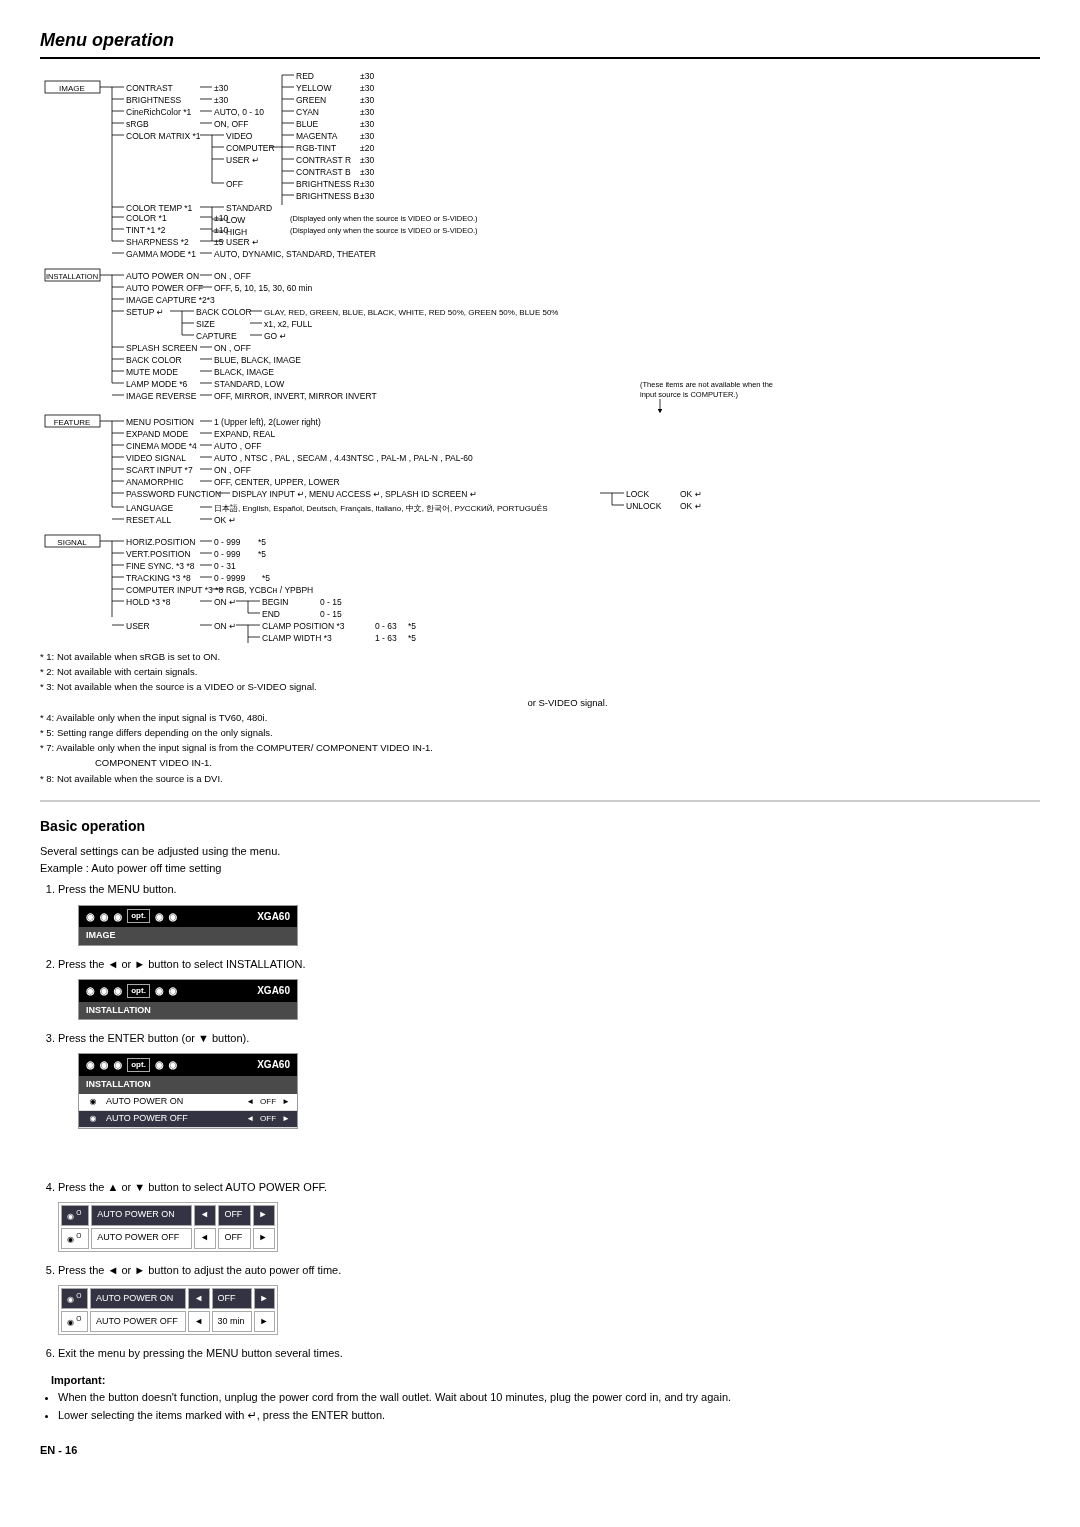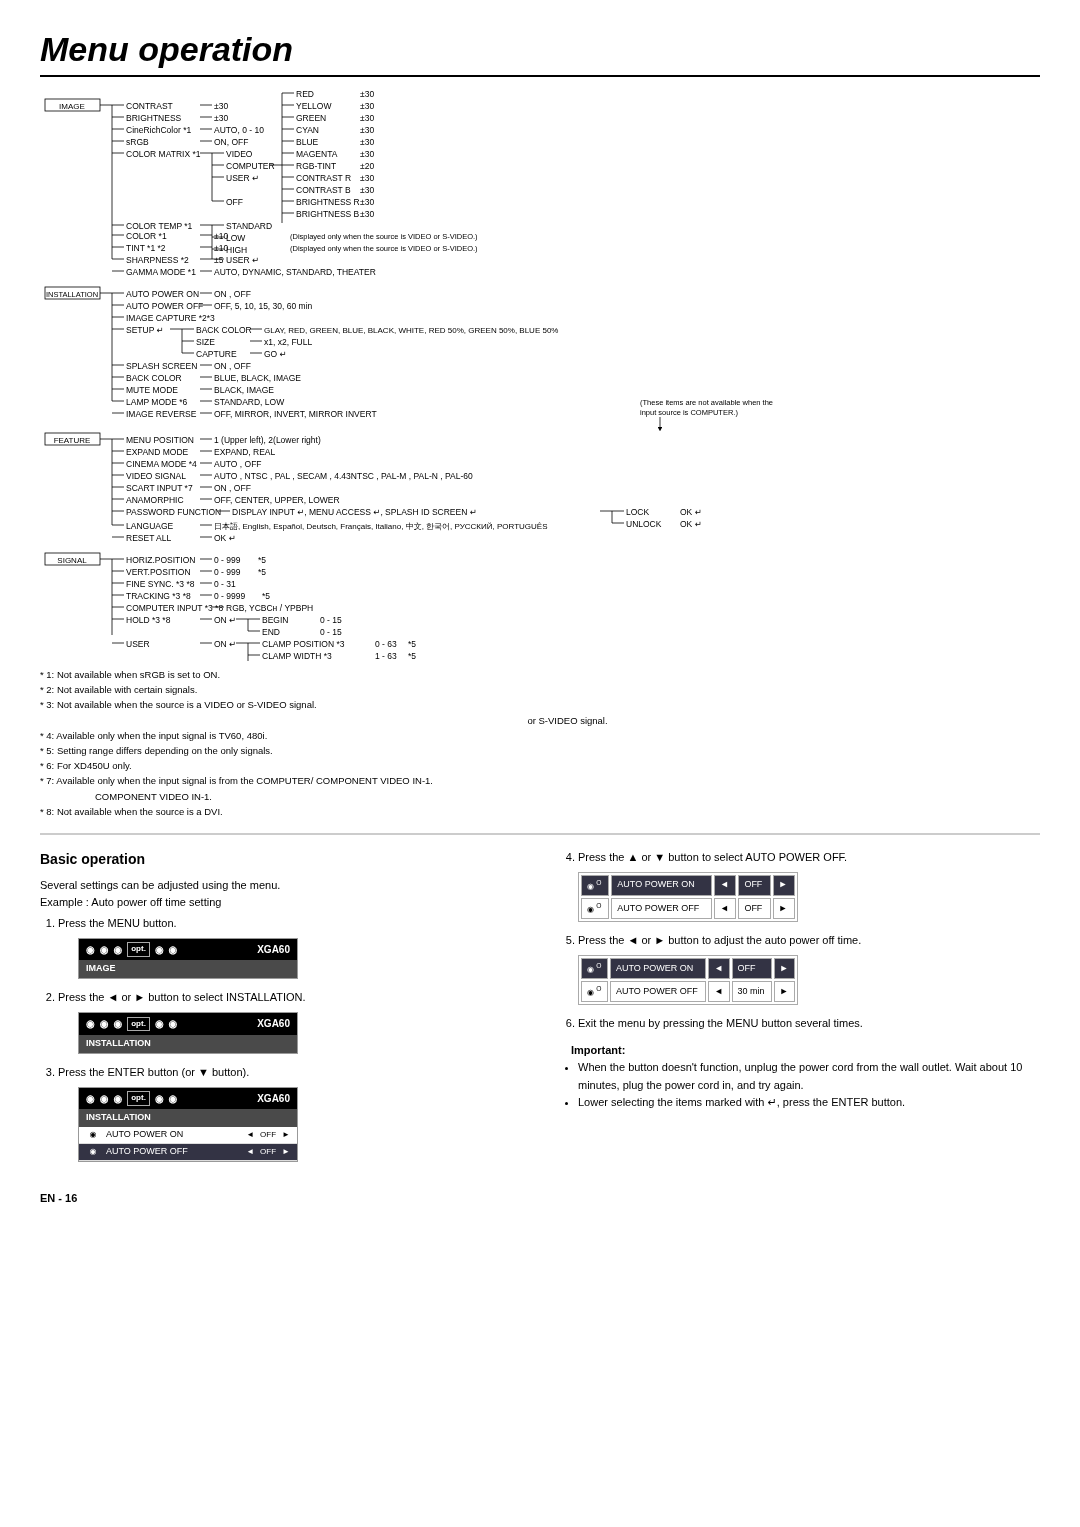--- a/index.html
+++ b/index.html
@@ -6,37 +6,38 @@
     body {
       font-family: Arial, Helvetica, sans-serif;
       font-size: 11px;
       background: #fff;
       color: #000;
       width: 1080px;
       min-height: 1527px;
       padding: 30px 40px;
     }
     h1 {
-      font-size: 34px;
+      font-size: 18px;
       font-style: italic;
       font-weight: bold;
       border-bottom: 2px solid #000;
       padding-bottom: 6px;
       margin-bottom: 14px;
     }
     .notes-section {
       font-size: 9.5px;
       line-height: 1.6;
       margin-bottom: 18px;
     }
     .basic-op-section {
       display: flex;
       gap: 40px;
       font-size: 11px;
       line-height: 1.55;
+      flex-direction: column;
     }
     .basic-op-left {
       flex: 1;
     }
     .basic-op-right {
       flex: 1;
     }
     h2.section-title {
       font-size: 14px;
       font-weight: bold;
@@ -454,21 +455,20 @@
 </svg>
 </div>
 
 <div class="notes-section" style="margin-top:4px; margin-bottom:14px;">
   <div>* 1: Not available when sRGB is set to ON.</div>
   <div>* 2: Not available with certain signals.</div>
   <div>* 3: Not available when the source is a VIDEO or S-VIDEO signal.</div>
   <div style="padding-left:55px;text-align:center;">or S-VIDEO signal.</div>
   <div>* 4: Available only when the input signal is TV60, 480i.</div>
   <div>* 5: Setting range differs depending on the only signals.</div>
-  <div>* 6: For XD450U only.</div>
   <div>* 7: Available only when the input signal is from the COMPUTER/ COMPONENT VIDEO IN-1.</div>
   <div style="padding-left:55px;">COMPONENT VIDEO IN-1.</div>
   <div>* 8: Not available when the source is a DVI.</div>
 </div>
 
 <hr style="border:1px solid #ccc; margin-bottom:14px;">
 
 <div class="basic-op-section">
 
   <div class="basic-op-left">

